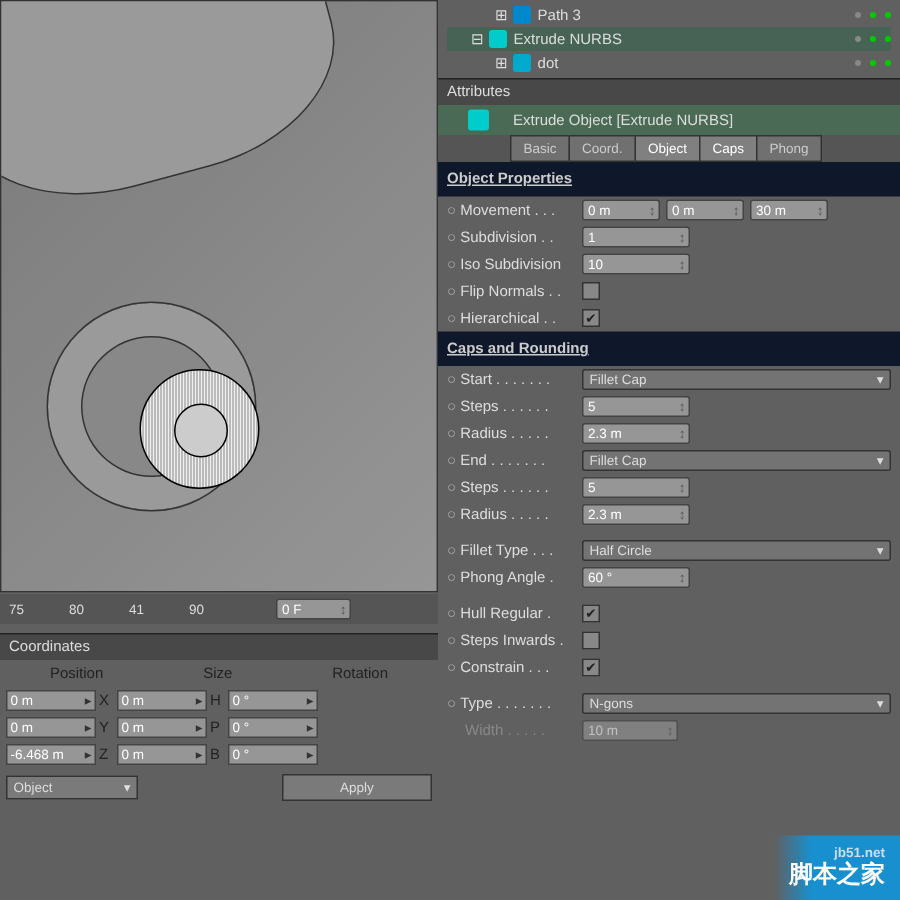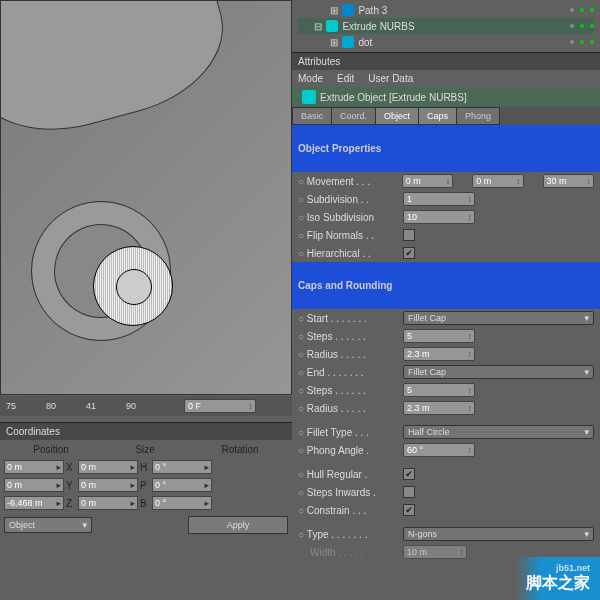--- a/index.html
+++ b/index.html
@@ -25,27 +25,27 @@
   .btn { background: #7a7a7a; border: 1px solid #333; color: #ddd; height: 18px; font-size: 9px; padding: 0 12px; display: inline-flex; align-items: center; justify-content: center; }
   
   .right-panel { position: absolute; left: 292px; top: 0; width: 308px; height: 600px; background: #606060; overflow: hidden; }
   .hierarchy { padding: 2px 6px; background: #606060; }
   .h-row { display: flex; align-items: center; height: 16px; gap: 4px; font-size: 10px; color: #ddd; }
   .h-icon { width: 12px; height: 12px; background: #0cc; border-radius: 2px; }
   .h-dots { margin-left: auto; display: flex; gap: 6px; }
   .dot { width: 4px; height: 4px; border-radius: 50%; background: #888; }
   .dot.g { background: #0c0; }
   .menu-bar { background: #606060; padding: 3px 6px; display: flex; gap: 14px; font-size: 10px; color: #ddd; }
-  .obj-title { background: #4a6a55; padding: 3px 10px; display: flex; align-items: center; gap: 4px; }
+  .obj-title { background: #4a6a55; padding: 3px 20px; display: flex; align-items: center; gap: 16px; }
   .obj-icon { width: 14px; height: 14px; background: #0cc; border-radius: 2px; }
-  .tabs { display: flex; background: #555; }
+  .tabs { display: flex; background: #555; padding-left: 48px; }
   .tab { padding: 3px 8px; background: #707070; border: 1px solid #333; font-size: 9px; color: #ccc; margin-right: -1px; }
   .tab.active { background: #808080; color: #fff; }
-  .group-title { background: #1d4ed8; color: #ccc; font-weight: bold; padding: 18px 6px; font-size: 10px; }
-  .prop-row { display: flex; align-items: center; height: 18px; padding: 0 6px; gap: 19px; }
+  .group-title { background: #0f172a; color: #ccc; font-weight: bold; padding: 6px 6px; font-size: 10px; text-decoration: underline; }
+  .prop-row { display: flex; align-items: center; height: 18px; padding: 0 6px; gap: 4px; }
   .prop-label { color: #ddd; font-size: 10px; width: 86px; white-space: nowrap; overflow: hidden; }
   .prop-label.radio:before { content: "\25CB\00A0"; color: #aaa; }
   .cb { width: 12px; height: 12px; background: #888; border: 1px solid #333; display: inline-flex; align-items: center; justify-content: center; font-size: 9px; color: #222; }
   .watermark { position: absolute; right: 0; bottom: 0; padding: 6px 10px; background: linear-gradient(90deg, transparent, #1890d0 30%); color: #fff; font-size: 16px; font-weight: bold; text-align: right; }
   .wm-small { font-size: 9px; color: #cde; }
   .spin { background: #969696; border: 1px solid #444; color: #fff; height: 14px; font-size: 9px; padding-left: 3px; display: inline-flex; align-items: center; position: relative; border-radius: 2px; }
   .spin:after { content: "\2195"; position: absolute; right: 2px; color: #555; }
   .selwide { background: #737373; border: 1px solid #333; color: #ddd; height: 14px; font-size: 9px; padding: 0 4px; display: inline-flex; align-items: center; flex: 1; position: relative; border-radius: 2px; }
   .selwide:after { content: "\25BE"; position: absolute; right: 4px; }
   .indent1 { padding-left: 16px; }
@@ -62,21 +62,21 @@
         <div class="cyl-inner"></div>
       </div>
   </div>
 </div>
 
 <div class="axis">
   <span>75</span>
   <span>80</span>
   <span>41</span>
   <span>90</span>
-  <span class="spin" style="width:72px;margin-left:18px;">0 F</span>
+  <span class="spin" style="width:50px;margin-left:18px;">0 F</span>
 </div>
 
 <div class="toolbar">
   <span class="tb-btn" style="color:#0c0">⏮</span>
   <span class="tb-btn" style="color:#0c0">◀</span>
   <span class="tb-btn" style="color:#0c0">▶</span>
   <span class="tb-btn" style="color:#0c0">▶</span>
   <span class="tb-btn" style="color:#0c0">⏭</span>
   <span style="width:6px"></span>
   <span class="tb-btn" style="color:#c00">●</span>
@@ -152,25 +152,20 @@
       <span>dot</span>
       <span class="h-dots">
           <span class="dot"></span>
           <span class="dot g"></span>
           <span class="dot g"></span>
         </span>
     </div>
   </div>
 
   <div class="section-title">Attributes</div>
-  <div class="menu-bar">
-    <span>Mode</span>
-    <span>Edit</span>
-    <span>User Data</span>
-  </div>
   <div class="obj-title">
     <span class="obj-icon"></span>
     <span>Extrude Object [Extrude NURBS]</span>
   </div>
   <div class="tabs">
     <div class="tab">Basic</div>
     <div class="tab">Coord.</div>
     <div class="tab active">Object</div>
     <div class="tab active">Caps</div>
     <div class="tab">Phong</div>

